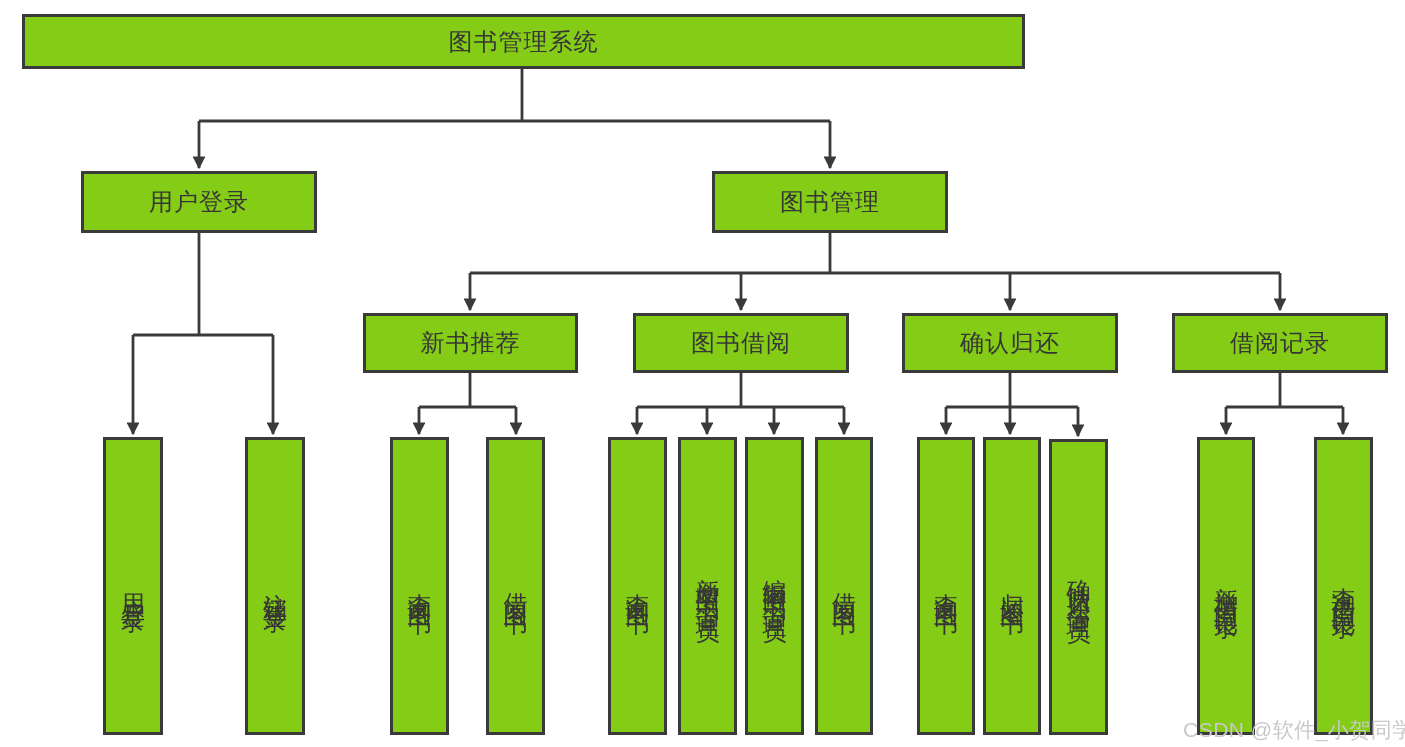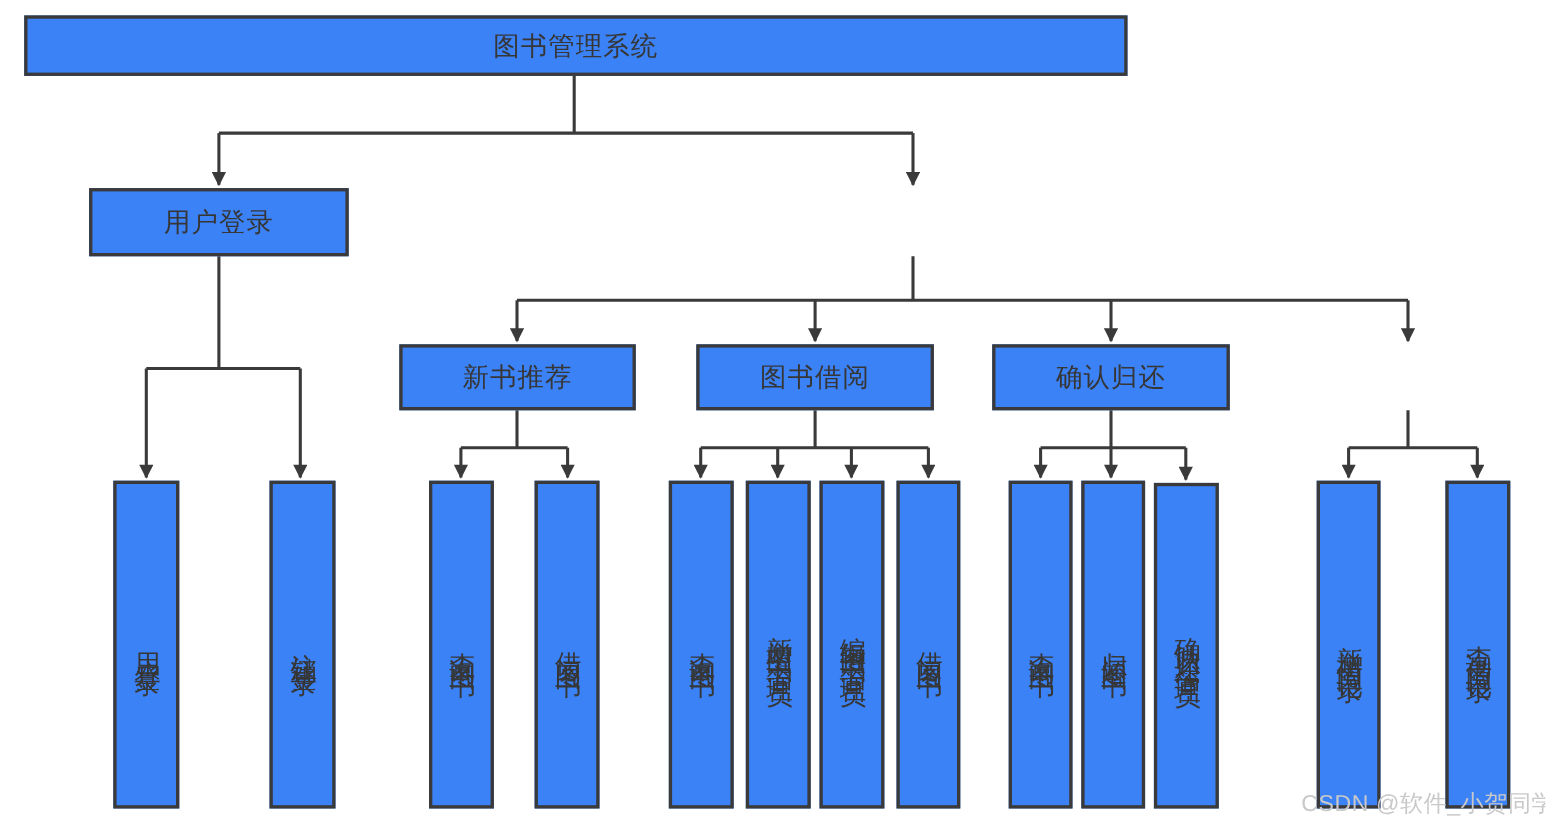--- a/index.html
+++ b/index.html
@@ -7,21 +7,21 @@
     position:relative;width:1405px;height:747px;overflow:hidden;
     background:var(--canvas,#ffffff);
     font-family:"Liberation Sans",sans-serif;
     color:var(--text,#363636);
   }
   .wires{position:absolute;left:0;top:0;}
   .wire{stroke:var(--line,#3a3a3a);stroke-width:2.8;fill:none;}
   .arrowhead{fill:var(--line,#3a3a3a);}
   .node{
     position:absolute;box-sizing:border-box;
-    background:#3b82f6;border:3px solid var(--line,#3a3a3a);
+    background:#84cc16;border:3px solid var(--line,#3a3a3a);
     display:flex;align-items:center;justify-content:center;
     text-align:center;
   }
   .h-node .label{font-size:24px;letter-spacing:1px;white-space:nowrap;}
   .v-node .label{
     writing-mode:vertical-rl;text-orientation:mixed;
     font-size:24px;letter-spacing:6px;line-height:1;
   }
   .watermark{
     position:absolute;left:1183px;top:716px;z-index:5;
@@ -71,29 +71,35 @@
     <line class="wire" marker-end="url(#arrow)" x1="1343" y1="407" x2="1343" y2="434"></line>
   </svg>
 
   <div class="node h-node" style="left:22px;top:14px;width:1003px;height:55px;">
     <span class="label">图书管理系统</span>
   </div>
 
   <div class="node h-node" style="left:81px;top:171px;width:236px;height:62px;">
     <span class="label">用户登录</span>
   </div>
+  <div class="node h-node" style="left:712px;top:171px;width:236px;height:62px;">
+    <span class="label">图书管理</span>
+  </div>
 
   <div class="node h-node" style="left:363px;top:313px;width:215px;height:60px;">
     <span class="label">新书推荐</span>
   </div>
   <div class="node h-node" style="left:633px;top:313px;width:216px;height:60px;">
     <span class="label">图书借阅</span>
   </div>
   <div class="node h-node" style="left:902px;top:313px;width:216px;height:60px;">
     <span class="label">确认归还</span>
+  </div>
+  <div class="node h-node" style="left:1172px;top:313px;width:216px;height:60px;">
+    <span class="label">借阅记录</span>
   </div>
 
   <div class="node v-node" style="left:103px;top:437px;width:60px;height:298px;">
     <span class="label">用户登录</span>
   </div>
   <div class="node v-node" style="left:245px;top:437px;width:60px;height:298px;">
     <span class="label">注销登录</span>
   </div>
 
   <div class="node v-node" style="left:390px;top:437px;width:59px;height:298px;">

